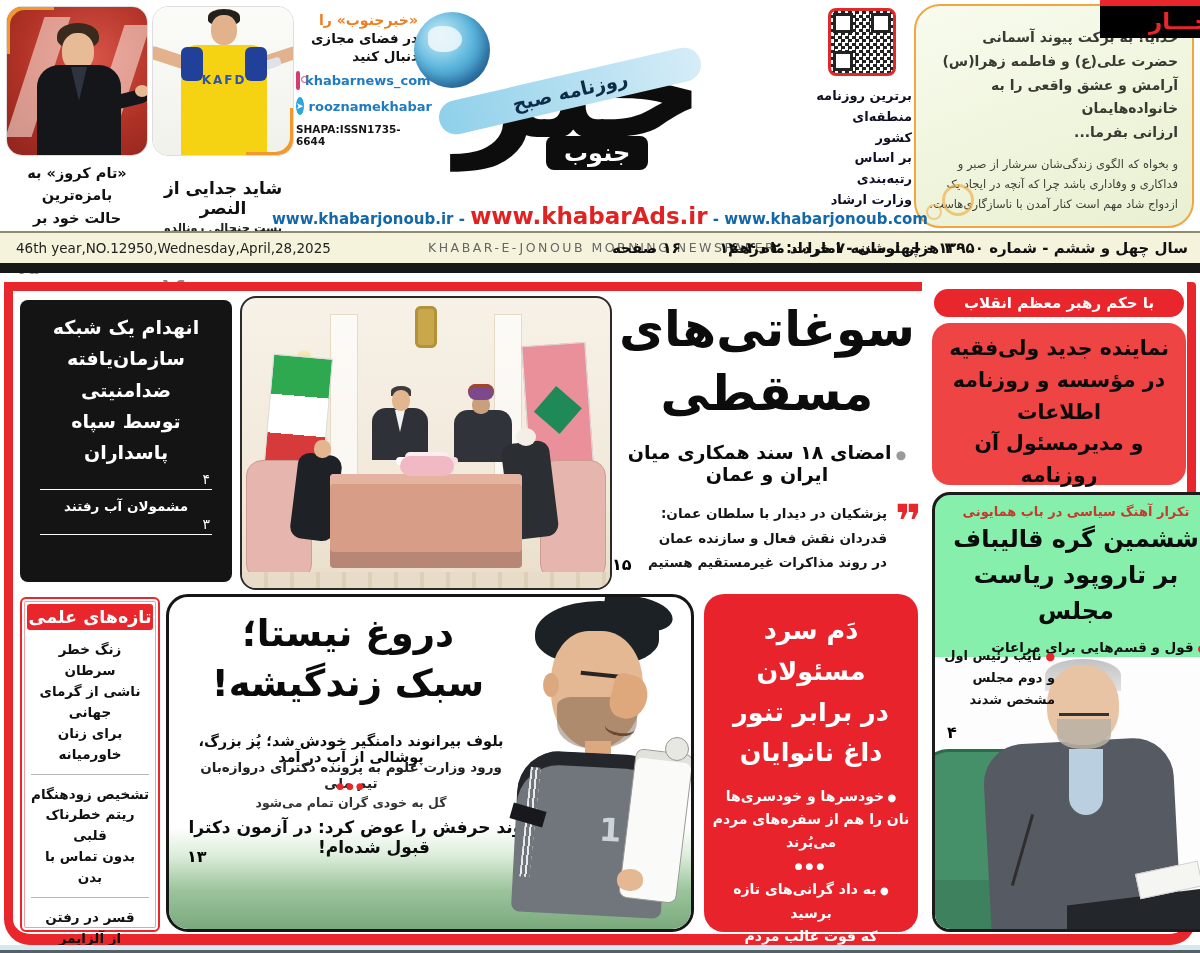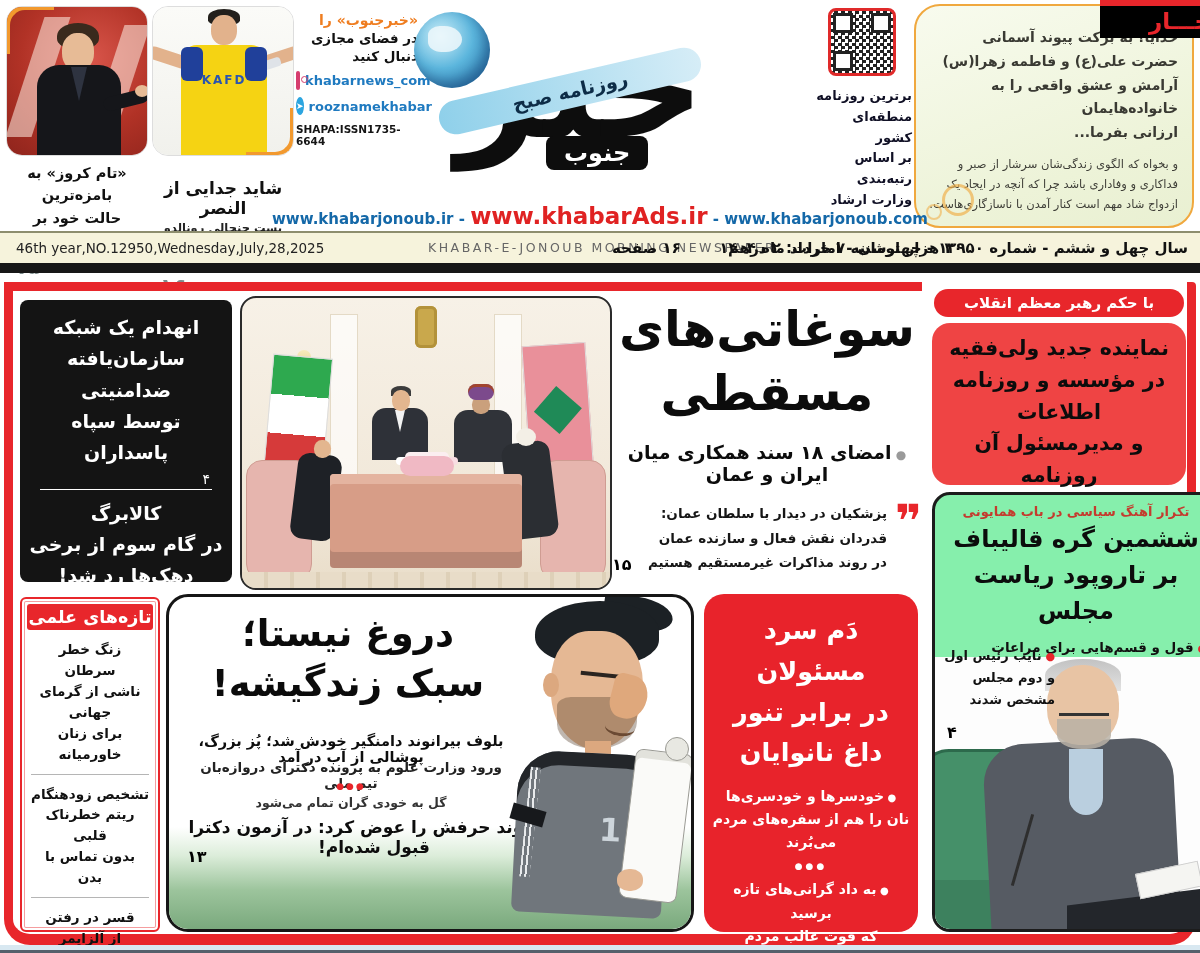--- a/index.html
+++ b/index.html
@@ -295,39 +295,36 @@
 ارزانی بفرما...</div>
   <div class="prayer-sub">و بخواه که الگوی زندگی‌شان سرشار از صبر و فداکاری و وفاداری باشد چرا که آنچه در ایجاد یک ازدواج شاد مهم است کنار آمدن با ناسازگاری‌هاست.</div>
 </div>
 <div class="corner-label abs">جـــار</div>
 
 <div class="url-bar abs">
   <span class="u-side">www.khabarjonoub.ir - </span><span class="u-mid">www.khabarAds.ir</span><span class="u-side"> - www.khabarjonoub.com</span>
 </div>
 
 <div class="dateline abs">
-  <span class="dl-en">46th year,NO.12950,Wednesday,July,28,2025</span>
+  <span class="dl-en">46th year,NO.12950,Wednesday,April,28,2025</span>
   <span class="dl-name">KHABAR-E-JONOUB MORNING NEWSPAPER</span>
   <span class="dl-pages">۱۶ صفحه</span>
   <span class="dl-price">۲۰ هزار تومان - امارات: ۲ درهم</span>
   <span class="dl-fa">سال چهل و ششم - شماره ۱۲۹۵۰ - چهارشنبه ۷ خرداد ماه ۱۴۰۴</span>
 </div>
 <div class="black-bar abs"></div>
 
 <div class="main-frame abs"></div>
 <div class="top-red abs"></div>
 
 <div class="black-box abs">
   <div class="bb-title pre">انهدام یک شبکه
 سازمان‌یافته ضدامنیتی
 توسط سپاه پاسداران</div>
   <div class="bb-pg">۴</div>
-  <div class="bb-title pre">کالابرگ
-در گام سوم از برخی
-دهک‌ها رد شد!</div>
   <div class="bb-sub">مشمولان آب رفتند</div>
   <div class="bb-pg">۳</div>
 </div>
 
 <div class="meeting abs">
   <div class="mt-pilL"></div>
   <div class="mt-pilR"></div>
   <div class="mt-crest"></div>
   <div class="mt-lampL"></div>
   <div class="mt-lampR"></div>

